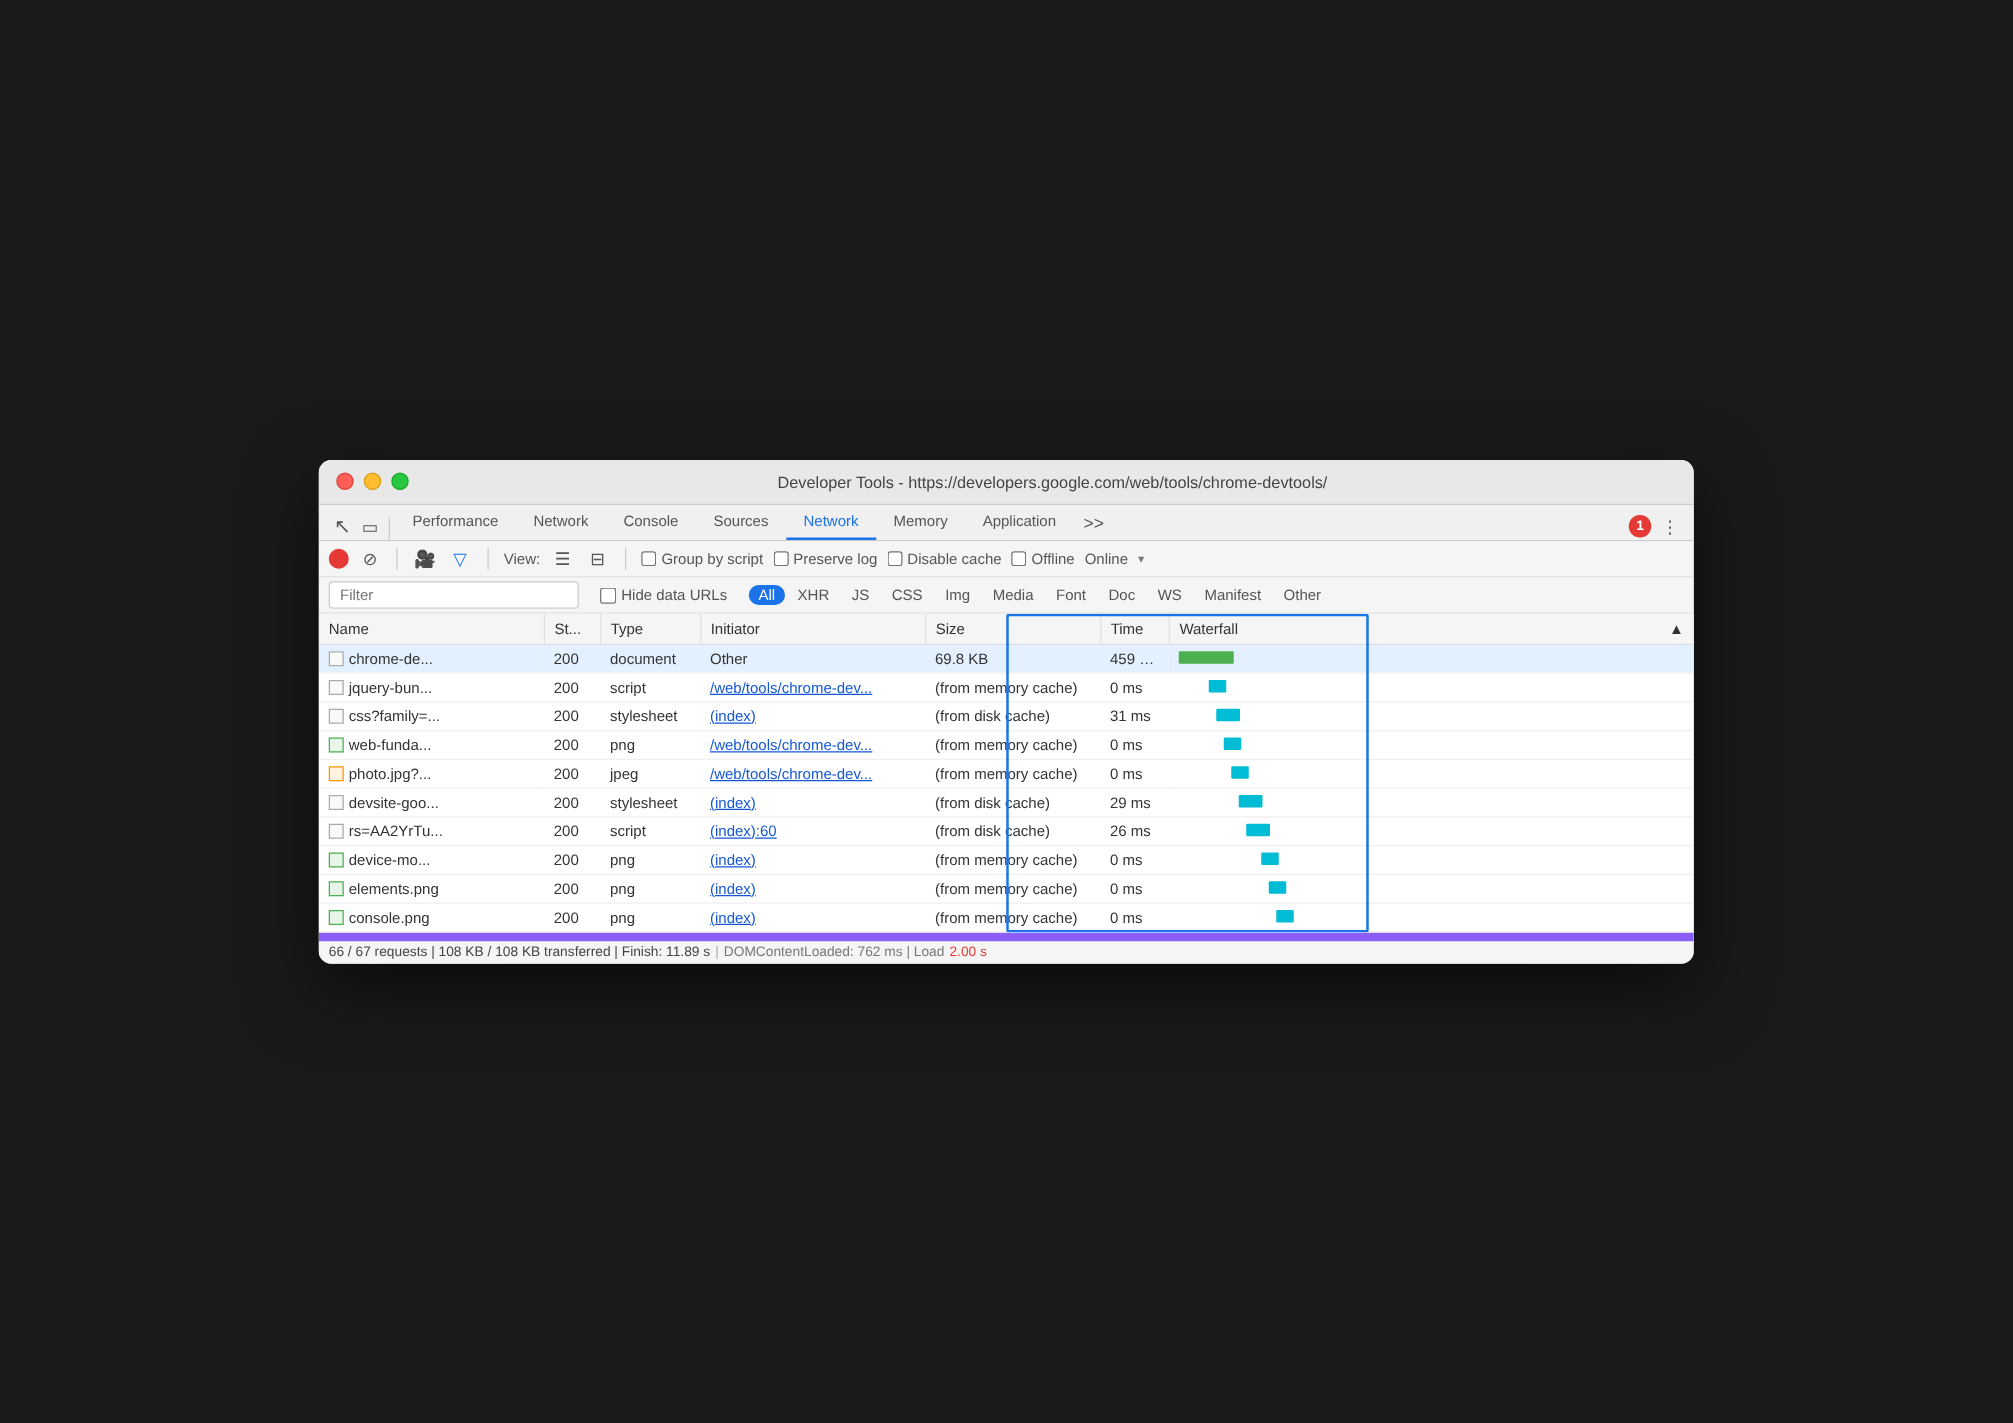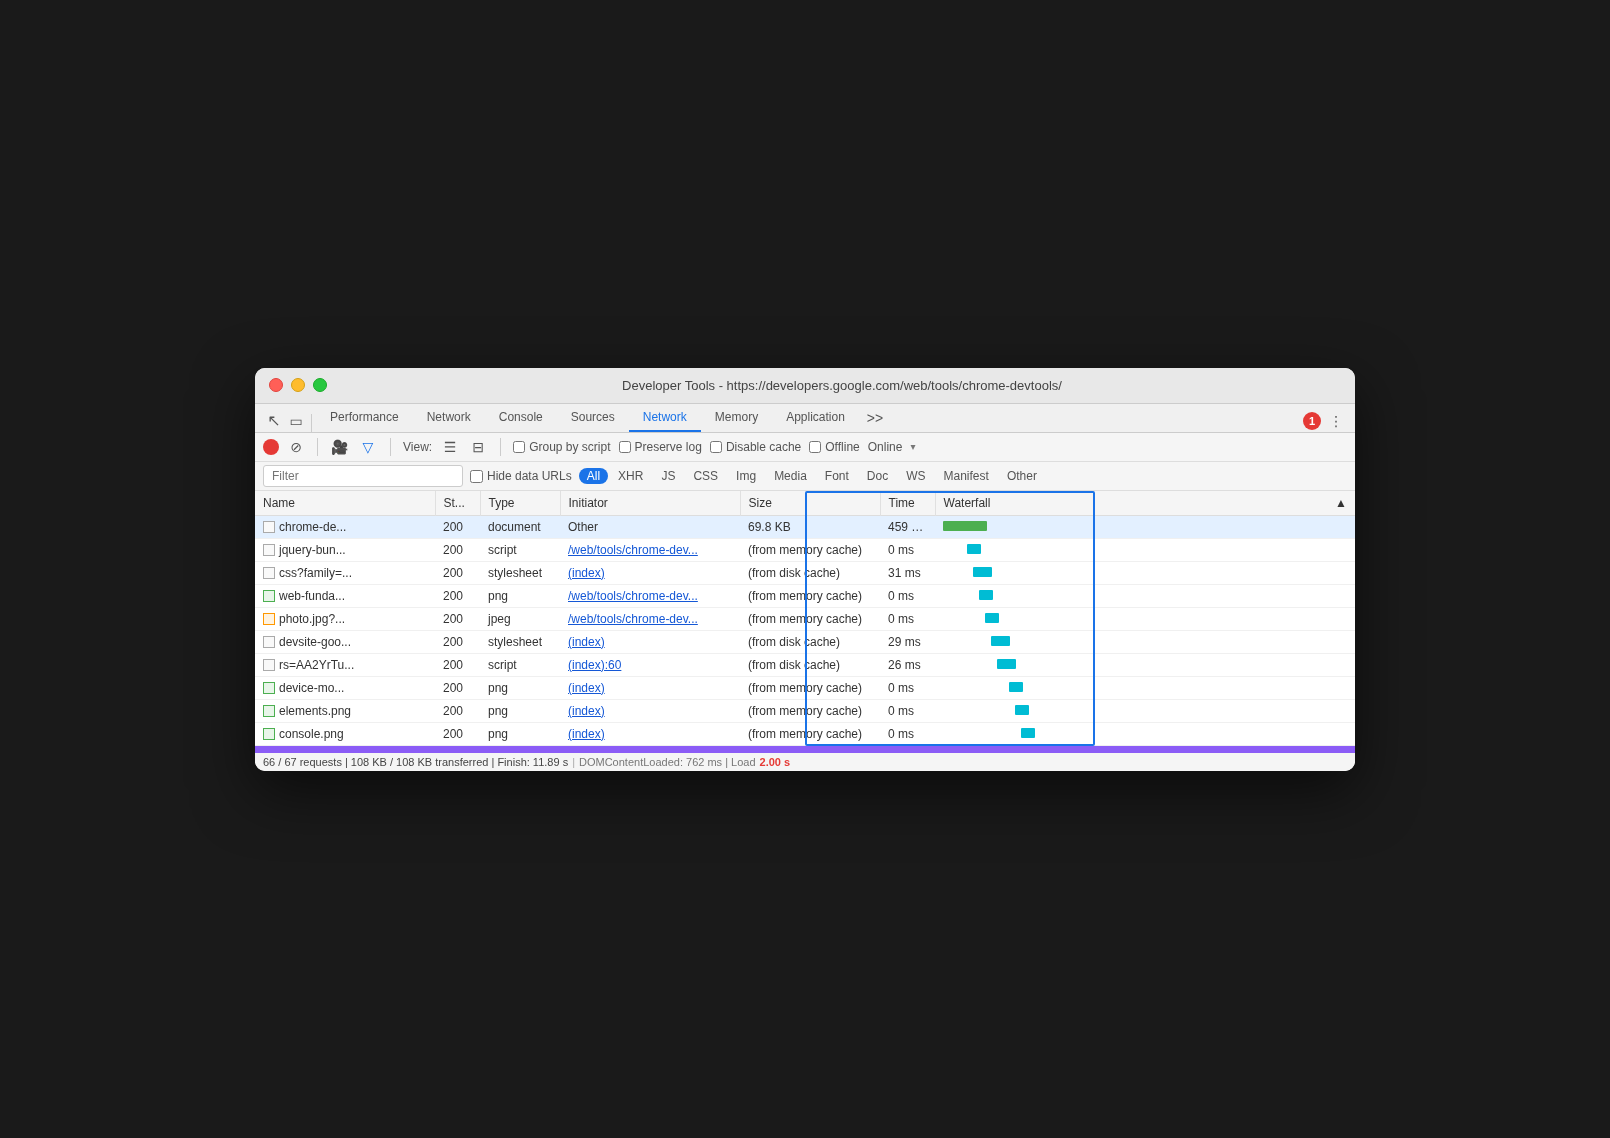--- a/index.html
+++ b/index.html
@@ -144,21 +144,21 @@
     .checkbox-group {
       display: flex; align-items: center; gap: 4px; font-size: 12px; color: #555;
     }
     .checkbox-group input { width: 12px; height: 12px; }
     .filter-row {
       background: #f5f5f5;
       border-bottom: 1px solid #ddd;
       display: flex;
       align-items: center;
       padding: 3px 8px;
-      gap: 7px;
+      gap: 17px;
     }
     .filter-input {
       border: 1px solid #ccc;
       border-radius: 3px;
       padding: 2px 8px;
       font-size: 12px;
       width: 200px;
       background: white;
       height: 22px;
       color: #333;
@@ -288,21 +288,21 @@
     .status-bar {
       background: #f5f5f5;
       border-top: 7px solid #8b5cf6;
       padding: 3px 8px;
       font-size: 11px;
       color: #444;
       display: flex;
       align-items: center;
       gap: 4px;
     }
-    .status-bar .highlight { color: #e53935; font-weight: bold; }
+    .status-bar .highlight { color: #e53935; font-weight: normal; }
     .status-bar .dom-text { color: #777; }
     .th-waterfall {
       display: flex;
       align-items: center;
       justify-content: space-between;
     }
     .dropdown-arrow { font-size: 10px; color: #777; cursor: pointer; }
     .online-label { font-size: 12px; color: #555; }
   </style>
 </head>

